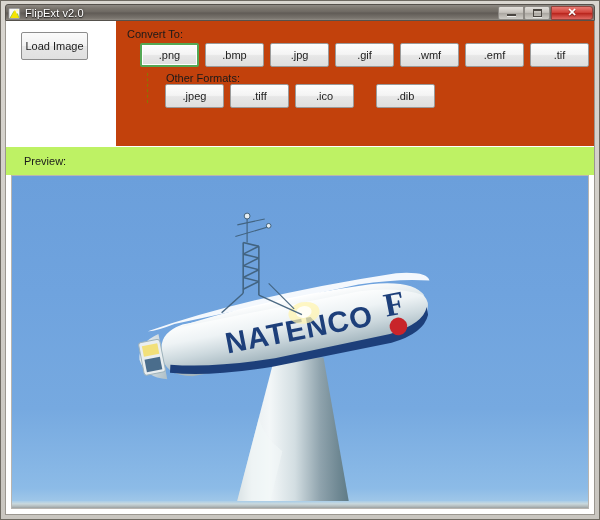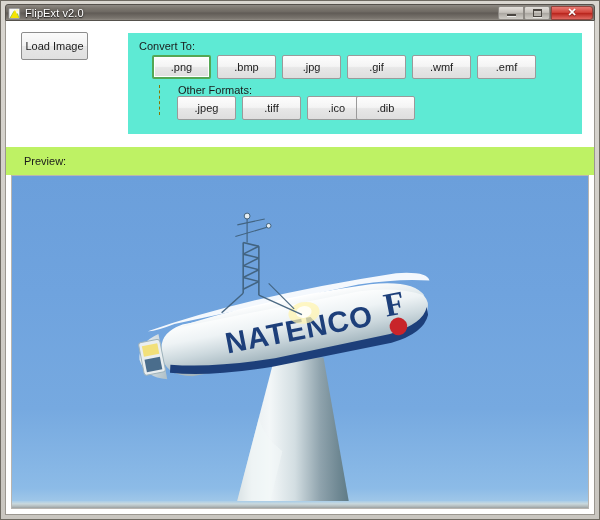--- a/index.html
+++ b/index.html
@@ -138,23 +138,23 @@
     background: linear-gradient(180deg,#fbfbfb 0%, #f2f2f2 48%, #e6e6e6 52%, #e0e0e0 100%);
     font-size: 11px;
     color: #1c1c1c;
     font-family: "Liberation Sans", sans-serif;
     display: flex; align-items: center; justify-content: center;
     cursor: default;
   }
 
   .yellow-pane {
     flex: 1 1 auto;
-    background: #5eead4;
-    position: relative;
-    margin: 12px;
+    background: #c2410c;
+    position: relative;
+    margin: 0;
   }
   .section-label {
     position: absolute;
     font-size: 11px;
     color: #1a1a1a;
     white-space: nowrap;
   }
   .lbl-convert { left: 11px; top: 7px; }
   .lbl-other   { left: 50px; top: 51px; }
 
@@ -281,25 +281,26 @@
         <div class="dotted-marker"></div>
 
         <div class="section-label lbl-other">Other Formats:</div>
 
         <div class="fmt-btn row1 selected" style="left:24px">.png</div>
         <div class="fmt-btn row1" style="left:89px">.bmp</div>
         <div class="fmt-btn row1" style="left:154px">.jpg</div>
         <div class="fmt-btn row1" style="left:219px">.gif</div>
         <div class="fmt-btn row1" style="left:284px">.wmf</div>
         <div class="fmt-btn row1" style="left:349px">.emf</div>
+        <div class="fmt-btn row1" style="left:414px">.tif</div>
 
         <div class="fmt-btn row2" style="left:49px">.jpeg</div>
         <div class="fmt-btn row2" style="left:114px">.tiff</div>
         <div class="fmt-btn row2" style="left:179px">.ico</div>
-        <div class="fmt-btn row2" style="left:228px">.dib</div>
+        <div class="fmt-btn row2" style="left:260px">.dib</div>
       </div>
     </div>
 
     <div class="preview-strip">
       <div class="preview-label">Preview:</div>
     </div>
 
     <div class="preview-area">
       <div class="photo">
         <div class="sky"></div>

